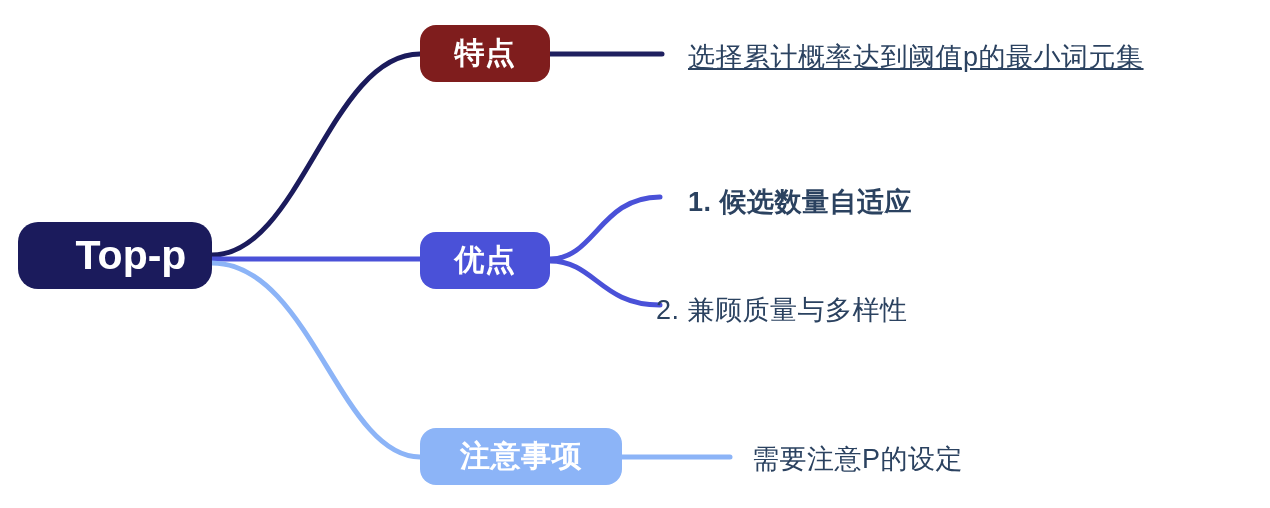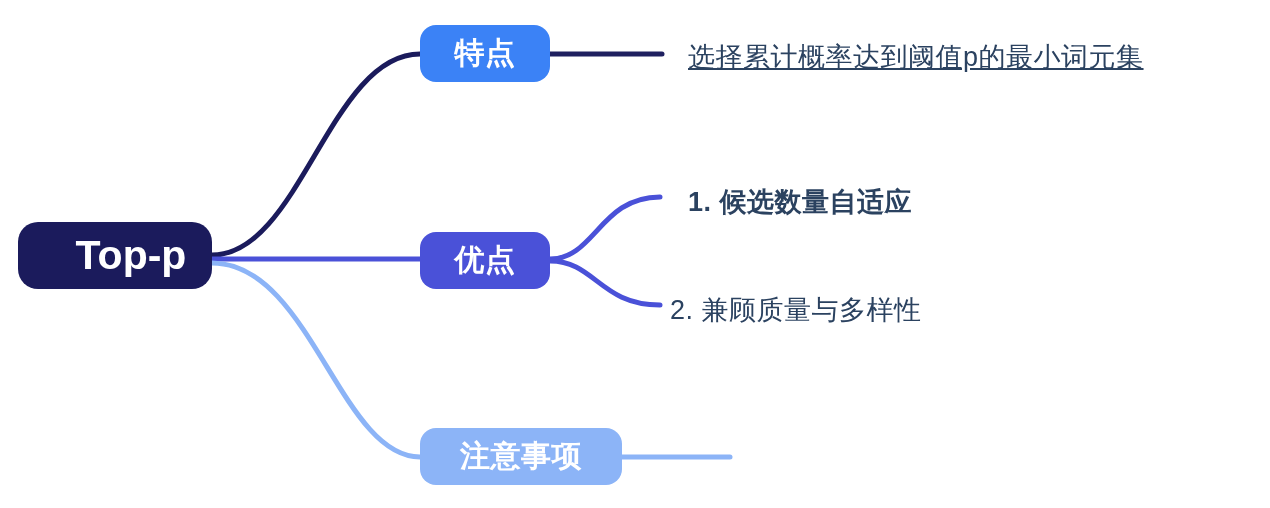--- a/index.html
+++ b/index.html
@@ -51,21 +51,21 @@
     border-radius: 20px;
     font-size: 41px;
     letter-spacing: 0px;
     padding-left: 32px;
   }
   .node-b1 {
     left: 420px;
     top: 25px;
     width: 130px;
     height: 57px;
-    background: #3b82f6;
+    background: #7f1d1d;
     font-size: 30px;
   }
   .node-b2 {
     left: 420px;
     top: 232px;
     width: 130px;
     height: 57px;
     background: #4a51d8;
     font-size: 30px;
   }
@@ -81,21 +81,21 @@
     position: absolute;
     color: #2b4260;
     font-size: 27px;
     font-weight: normal;
     white-space: nowrap;
     z-index: 3;
     letter-spacing: 0.5px;
   }
   .leaf-l1 { left: 688px; top: 39px; text-decoration: underline; }
   .leaf-l2 { left: 688px; top: 184px; font-weight: bold; }
-  .leaf-l3 { left: 670px; top: 292px; text-align: right; }
+  .leaf-l3 { left: 656px; top: 292px; text-align: right; }
   .leaf-l4 { left: 752px; top: 441px; }
 </style>
 </head>
 <body>
 
 <div id="canvas">
 
   <svg id="edges" viewBox="0 0 1270 508" preserveAspectRatio="none">
 
     <path d="M 212 255 C 300 255, 330 54, 420 54" fill="none" stroke="#1b1b5c" stroke-width="5" stroke-linecap="round"></path>
@@ -128,14 +128,15 @@
   <div class="node node-b3">
     <span>注意事项</span>
   </div>
 
   <div class="leaf leaf-l1">选择累计概率达到阈值p的最小词元集</div>
 
   <div class="leaf leaf-l2">1. 候选数量自适应</div>
 
   <div class="leaf leaf-l3">2. 兼顾质量与多样性</div>
 
+  <div class="leaf leaf-l4">需要注意P的设定</div>
 
 </div>
 
 </body></html>

